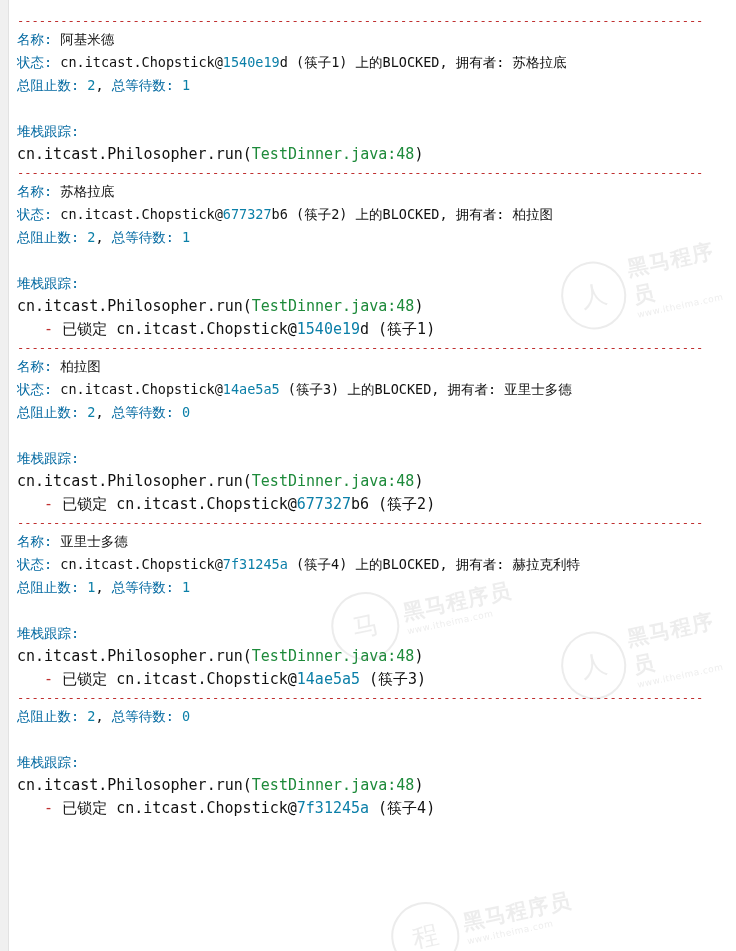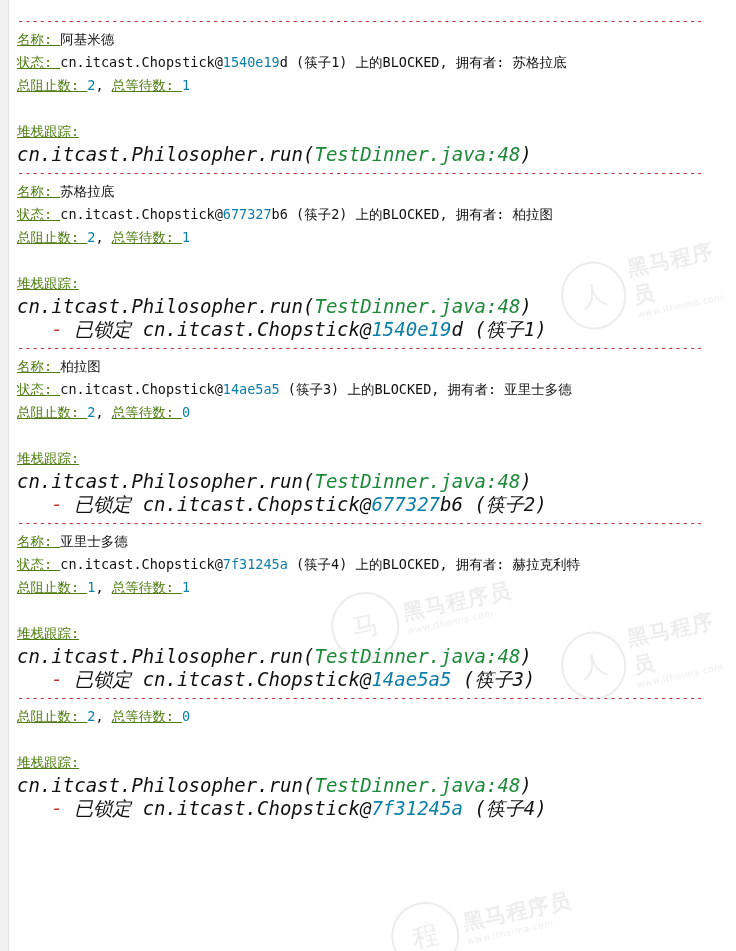--- a/index.html
+++ b/index.html
@@ -53,35 +53,34 @@
   .block {
     padding-left: 8px;
   }
   .line {
     font-family: "DejaVu Sans Mono", monospace;
     font-size: 13.5px;
     line-height: 23px;
     white-space: pre;
     color: #000000;
   }
-  .lbl-blue { color: #4d7c0f; text-decoration: underline; }
+  .lbl-blue { color: #0369a1; }
   .mono { color: #111111; }
   .hash { color: #0b7fa8; }
   .num { color: #0b7fa8; }
   .cnname { color: #111111; margin-top: 20px; }
   .blank {
     height: 23px;
   }
   .stack-line {
     font-family: "DejaVu Sans Mono", monospace;
-    font-size: 19px;
+    font-size: 15px;
     line-height: 23px;
     white-space: pre;
     color: #111111;
-    font-style: italic;
   }
   .stack-src { color: #1d8a3a; }
   .locked-dash { color: #c03030; }
   
   .wm {
     position: absolute;
     pointer-events: none;
     color: rgba(140,140,140,0.16);
     font-family: "DejaVu Sans", sans-serif;
     user-select: none;

